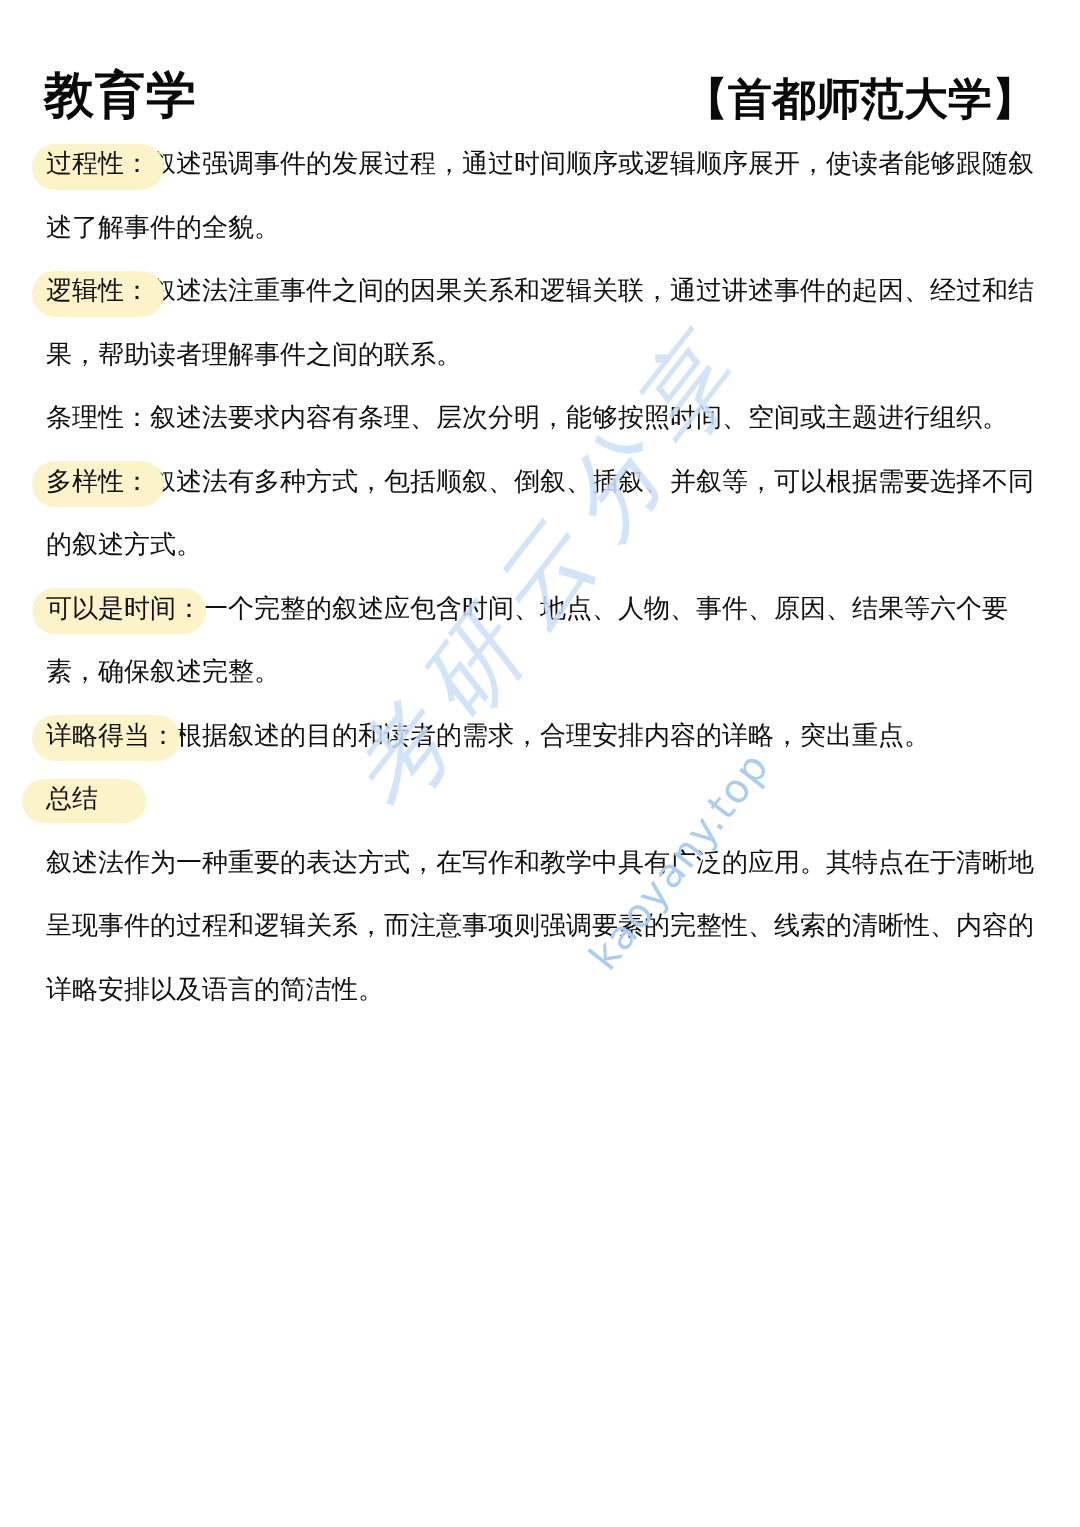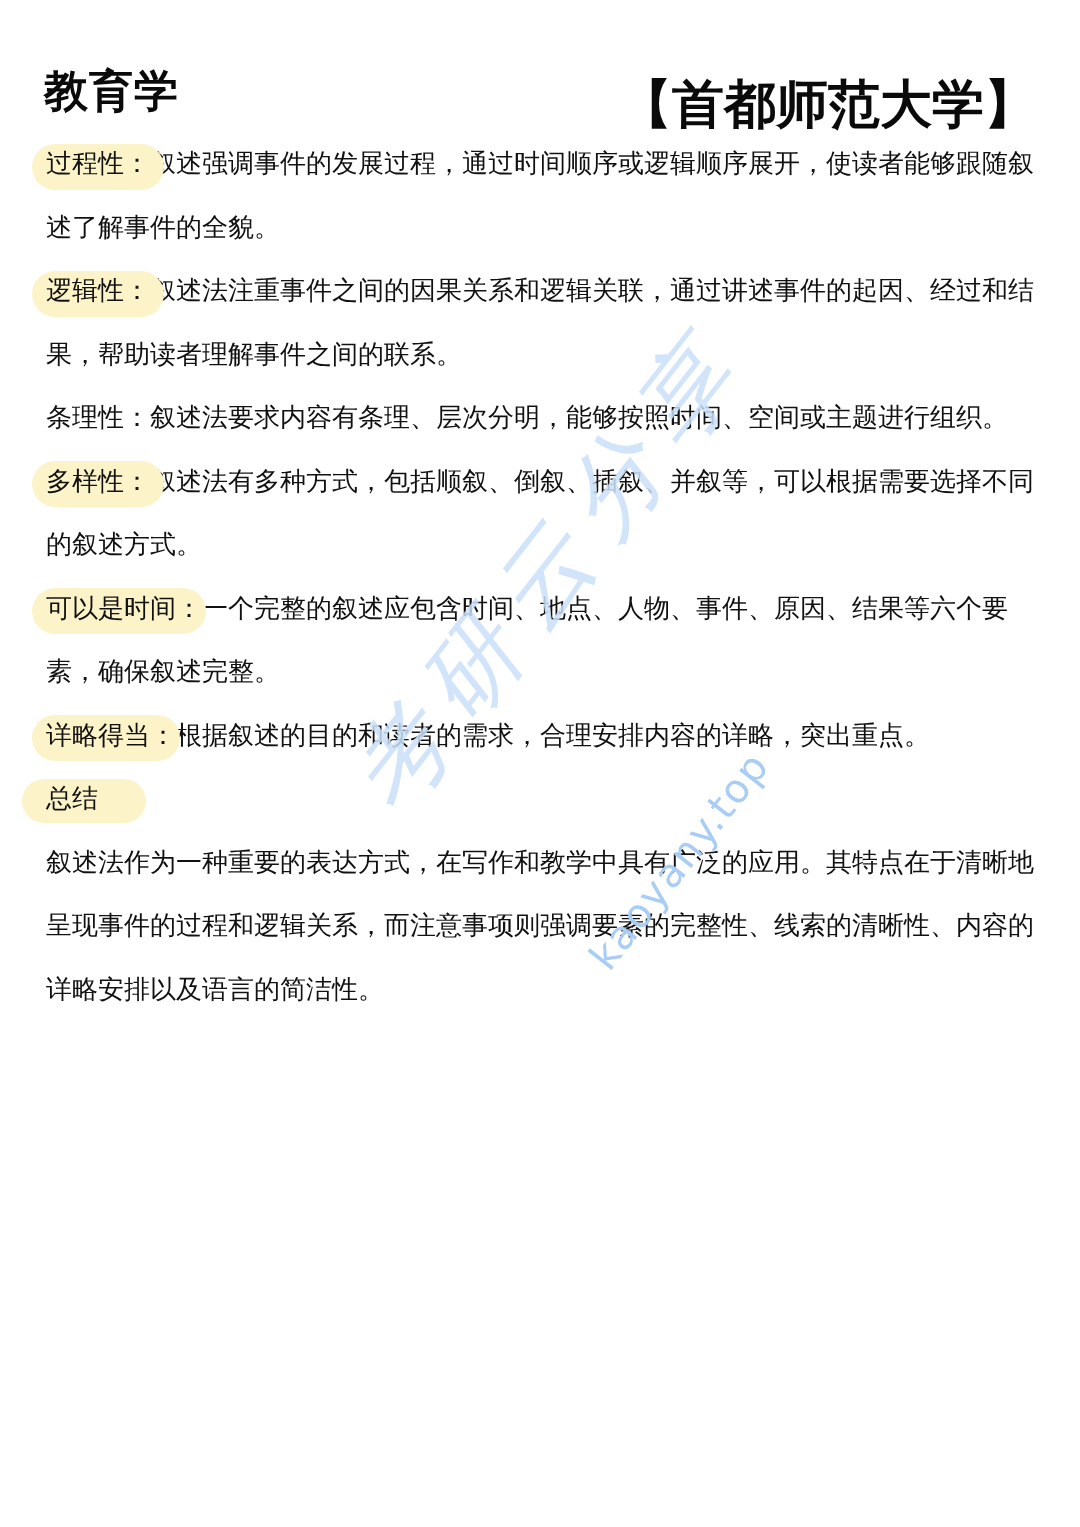--- a/index.html
+++ b/index.html
@@ -12,29 +12,29 @@
       font-family: "DejaVu Sans", "Liberation Sans", sans-serif;
       color: #111111;
     }
     .header {
       position: absolute;
       left: 0; top: 0; width: 1080px; height: 130px;
     }
     .title-left {
       position: absolute;
       left: 44px; top: 62px;
-      font-size: 44px;
+      font-size: 50px;
       font-weight: bold;
       letter-spacing: 1px;
       color: #0a0a0a;
     }
     .title-right {
       position: absolute;
       right: 44px; top: 70px;
-      font-size: 52px;
+      font-size: 44px;
       font-weight: bold;
       color: #0a0a0a;
     }
     .content {
       position: absolute;
       left: 46px; top: 132px;
       width: 1000px;
     }
     .para {
       font-size: 26px;

